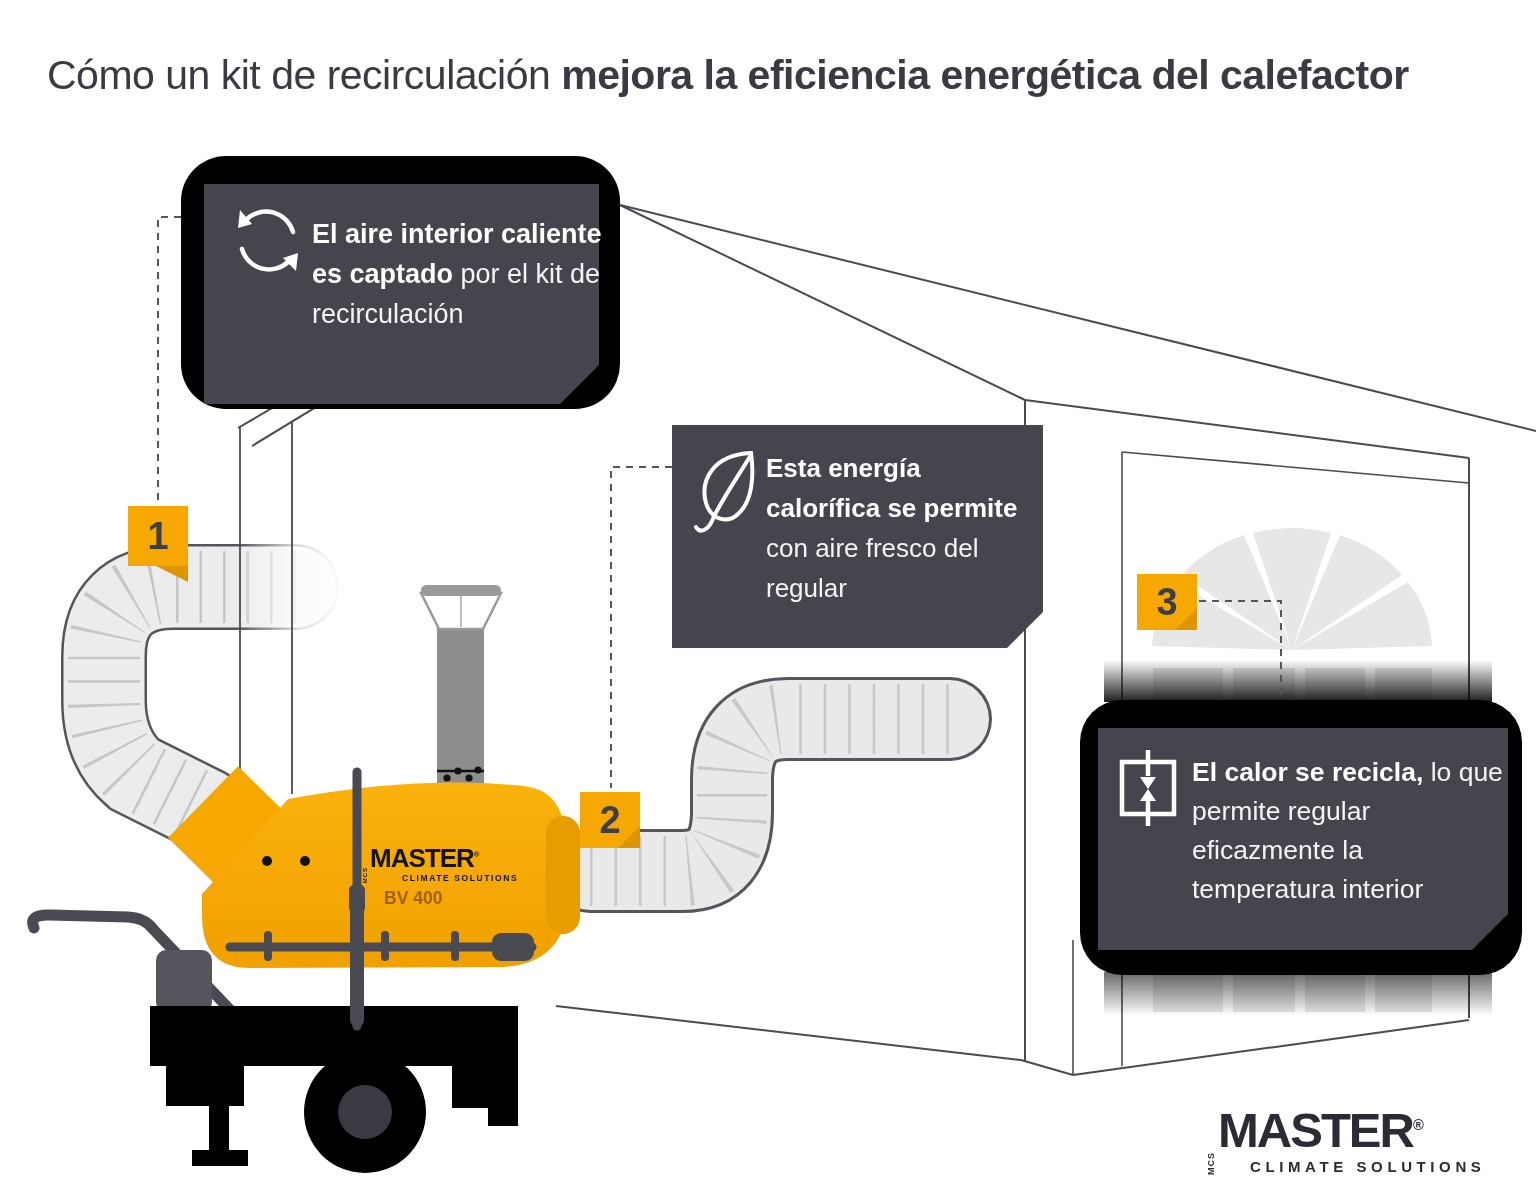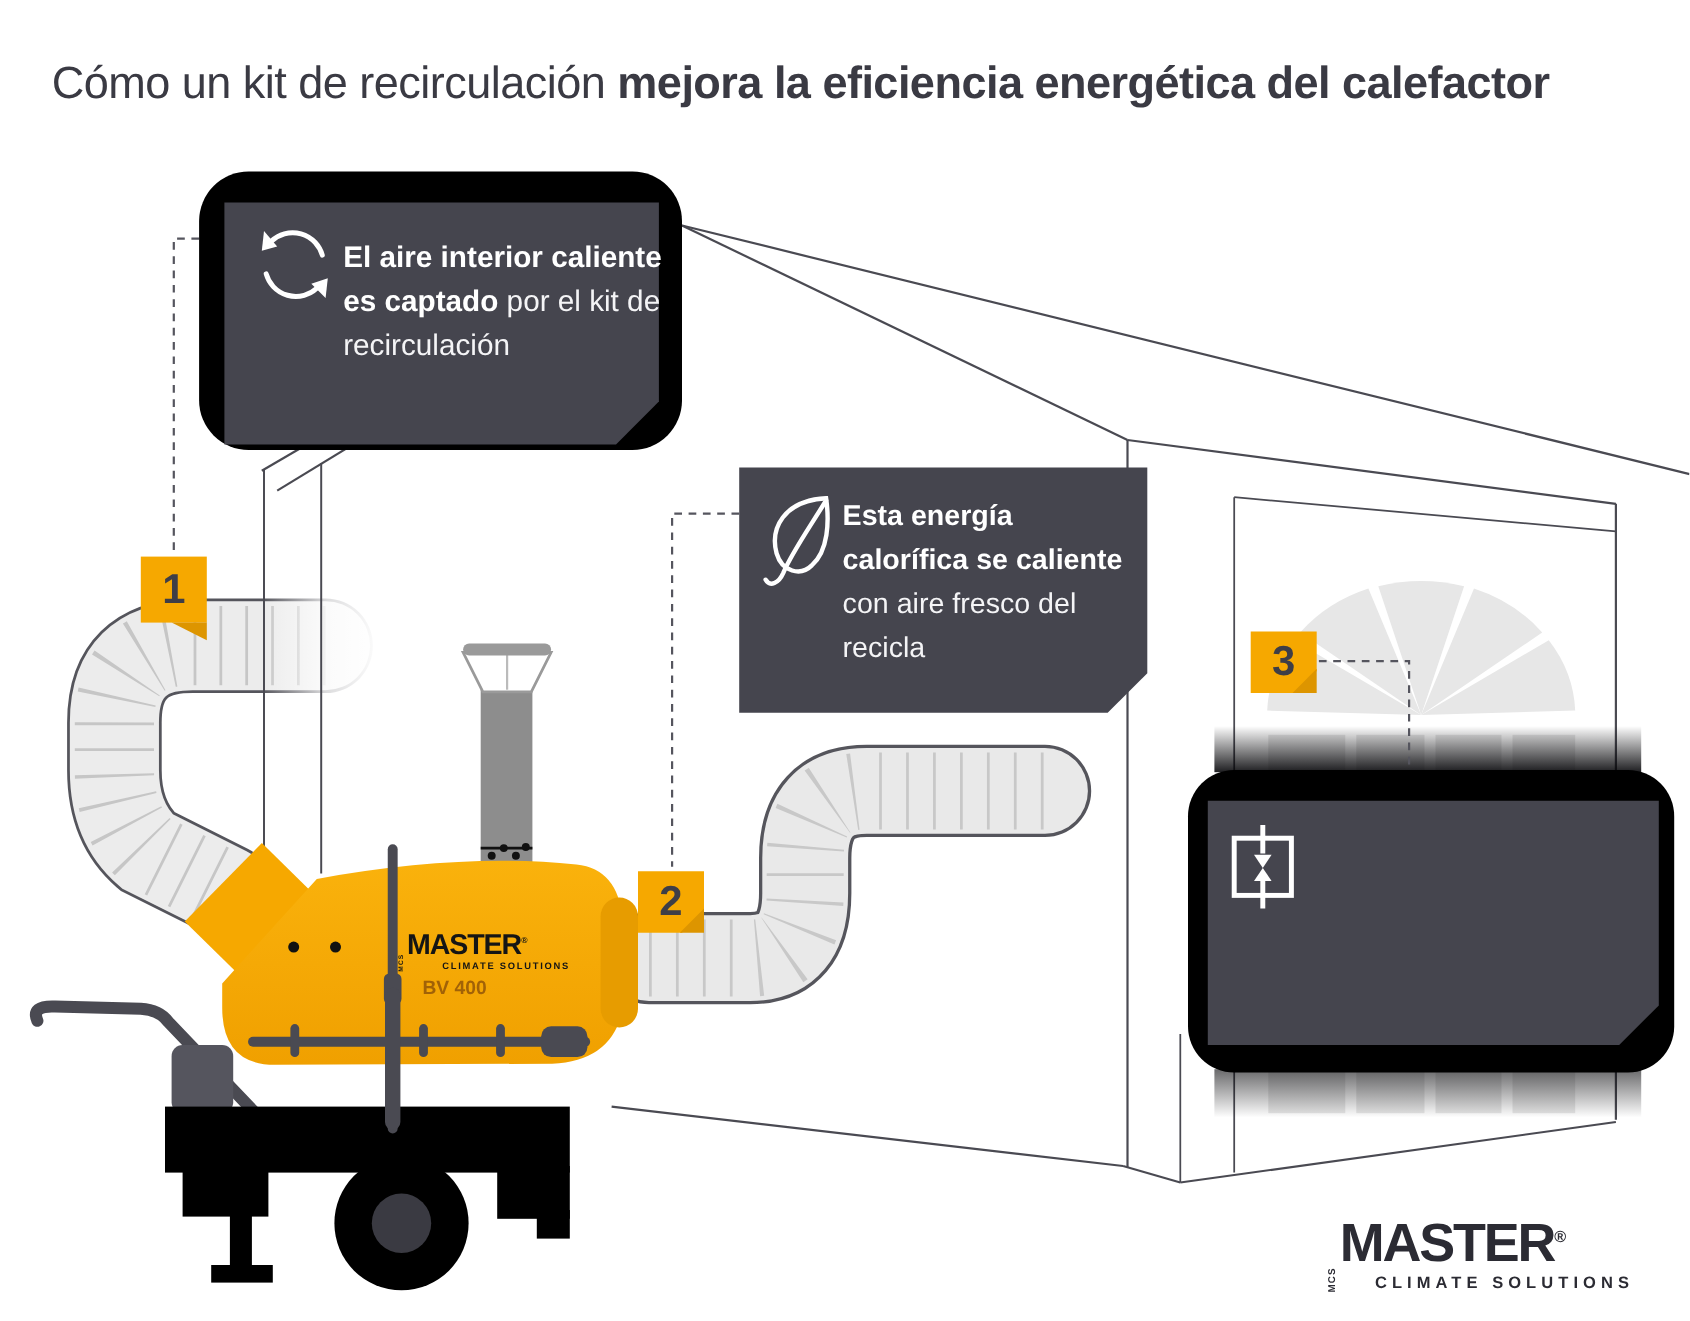--- a/index.html
+++ b/index.html
@@ -191,22 +191,23 @@
     <path d="M1148,750 L1148,776 M1148,801 L1148,826" stroke="#ffffff" stroke-width="4.5" fill="none"></path>
     <polygon points="1140,777 1156,777 1148,789" fill="#ffffff"></polygon>
     <polygon points="1140,801 1156,801 1148,789" fill="#ffffff"></polygon>
   </g>
 </svg>
 
 <div class="abs title"><span>Cómo un kit de recirculación </span><b>mejora la eficiencia energética del calefactor</b></div>
 
 <div class="abs callout-text ct1"><b>El aire interior caliente es captado</b><span> por el kit de recirculación</span></div>
 
-<div class="abs callout-text ct2"><b>Esta energía calorífica se caliente</b><span> con aire fresco del recicla</span></div>
-
+<div class="abs callout-text ct2"><b>Esta energía calorífica se permite</b><span> con aire fresco del regular</span></div>
+
+<div class="abs callout-text ct3"><b>El calor se recicla,</b><span> lo que permite regular eficazmente la temperatura interior</span></div>
 
 <div class="abs badge-num bn1">1</div>
 <div class="abs badge-num bn2">2</div>
 <div class="abs badge-num bn3">3</div>
 
 <div class="abs brand brand-heater">
   <span class="mcs">MCS</span>
   <span>
     <div class="big"><span>MASTER</span><sup>®</sup></div>
     <div class="sub">CLIMATE SOLUTIONS</div>

